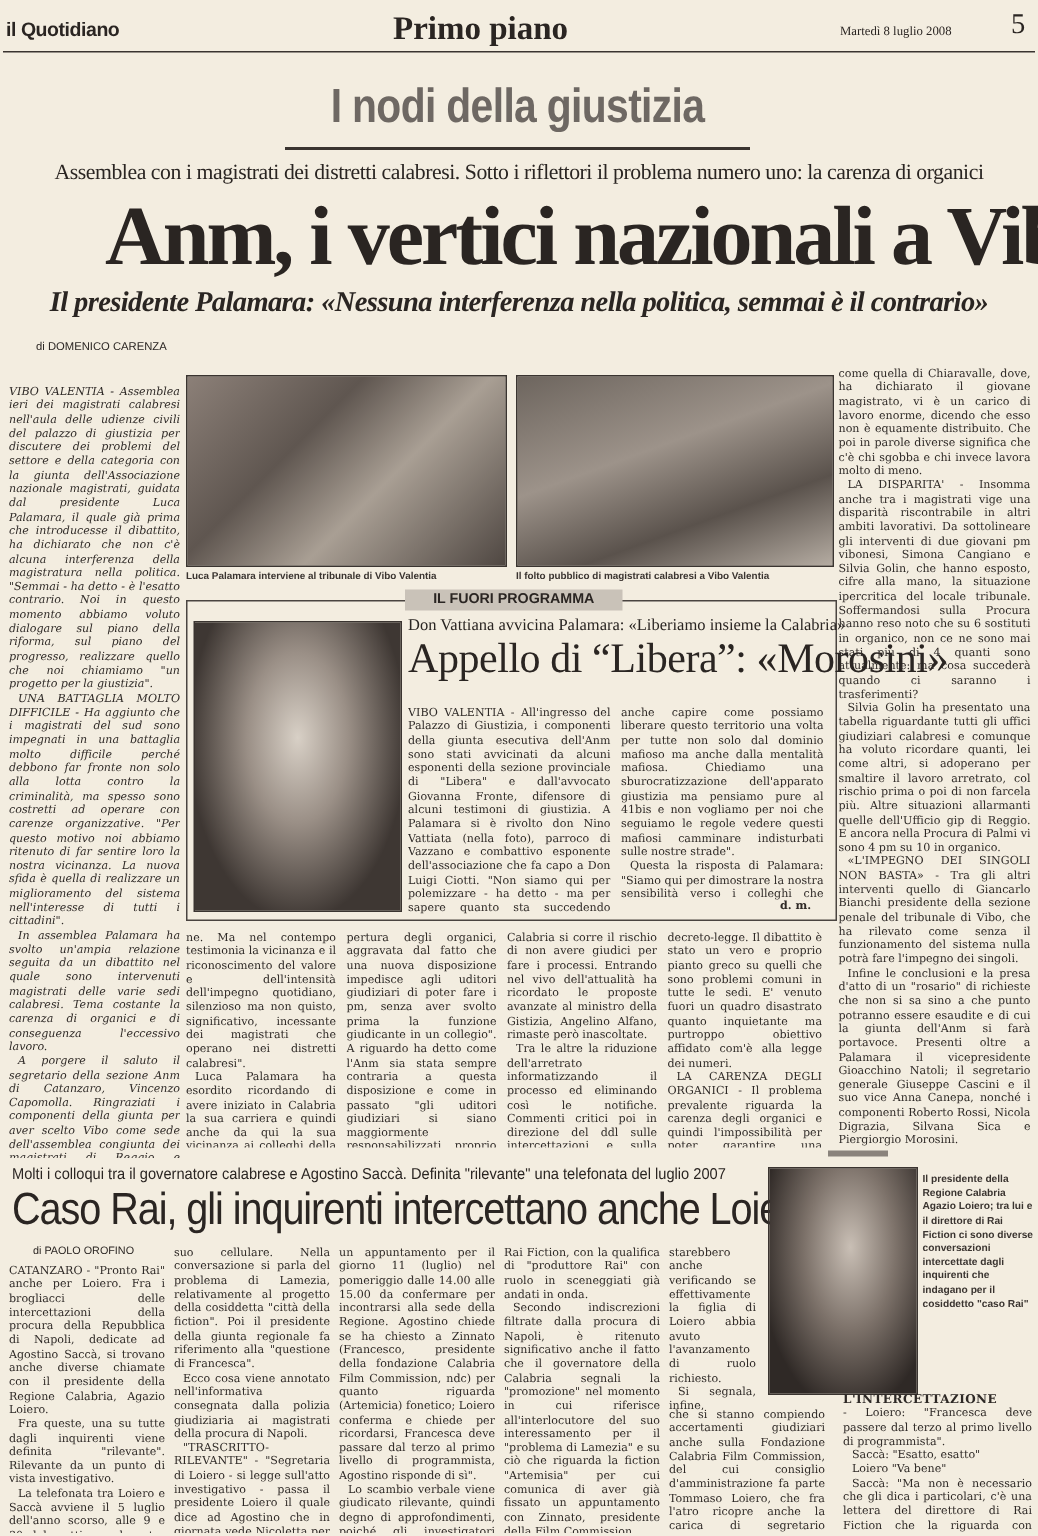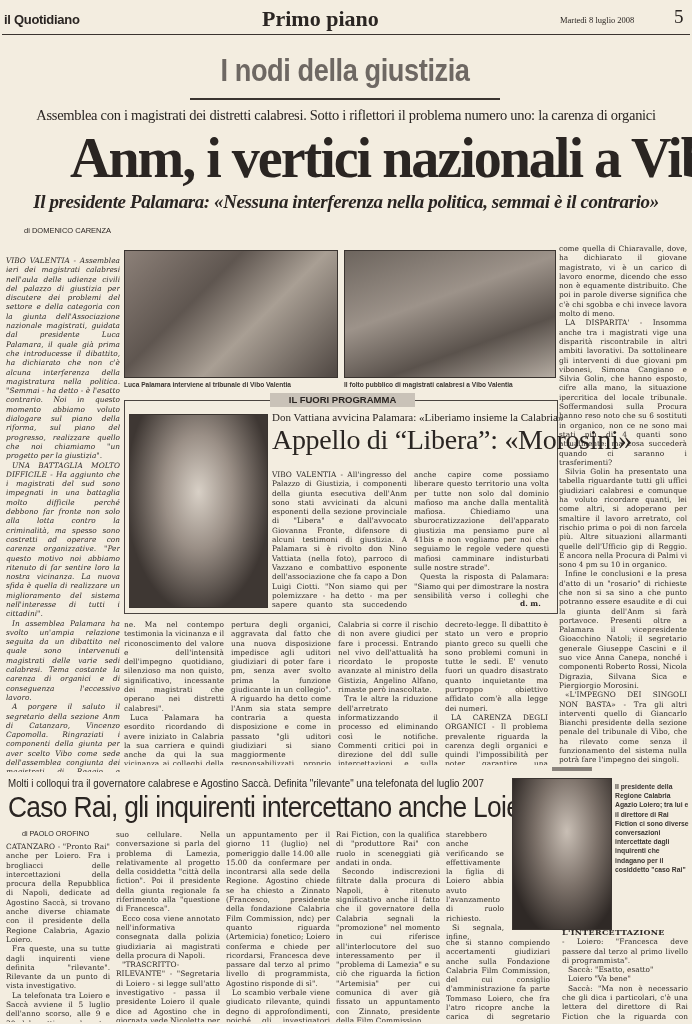--- a/index.html
+++ b/index.html
@@ -75,22 +75,22 @@
 </div>
 <div class="abs body-txt" style="left:445px;top:620px;width:103px;height:145px;overflow:hidden;">
   <p class="noind">decreto-legge. Il dibattito è stato un vero e proprio pianto greco su quelli che sono problemi comuni in tutte le sedi. E' venuto fuori un quadro disastrato quanto inquietante ma purtroppo obiettivo affidato com'è alla legge dei numeri.</p>
   <p>LA CARENZA DEGLI ORGANICI - Il problema prevalente riguarda la carenza degli organici e quindi l'impossibilità per poter garantire una giustizia celere ed efficiente. Ma hanno fatto pure capolino situazioni particolari</p>
 </div>
 
 <div class="abs body-txt" style="left:559px;top:244px;width:128px;height:520px;overflow:hidden;">
   <p class="noind">come quella di Chiaravalle, dove, ha dichiarato il giovane magistrato, vi è un carico di lavoro enorme, dicendo che esso non è equamente distribuito. Che poi in parole diverse significa che c'è chi sgobba e chi invece lavora molto di meno.</p>
   <p>LA DISPARITA' - Insomma anche tra i magistrati vige una disparità riscontrabile in altri ambiti lavorativi. Da sottolineare gli interventi di due giovani pm vibonesi, Simona Cangiano e Silvia Golin, che hanno esposto, cifre alla mano, la situazione ipercritica del locale tribunale. Soffermandosi sulla Procura hanno reso noto che su 6 sostituti in organico, non ce ne sono mai stati più di 4 quanti sono attualmente: ma cosa succederà quando ci saranno i trasferimenti?</p>
   <p>Silvia Golin ha presentato una tabella riguardante tutti gli uffici giudiziari calabresi e comunque ha voluto ricordare quanti, lei come altri, si adoperano per smaltire il lavoro arretrato, col rischio prima o poi di non farcela più. Altre situazioni allarmanti quelle dell'Ufficio gip di Reggio. E ancora nella Procura di Palmi vi sono 4 pm su 10 in organico.</p>
+  <p>«L'IMPEGNO DEI SINGOLI NON BASTA» - Tra gli altri interventi quello di Giancarlo Bianchi presidente della sezione penale del tribunale di Vibo, che ha rilevato come senza il funzionamento del sistema nulla potrà fare l'impegno dei singoli.</p>
   <p>Infine le conclusioni e la presa d'atto di un "rosario" di richieste che non si sa sino a che punto potranno essere esaudite e di cui la giunta dell'Anm si farà portavoce. Presenti oltre a Palamara il vicepresidente Gioacchino Natoli; il segretario generale Giuseppe Cascini e il suo vice Anna Canepa, nonché i componenti Roberto Rossi, Nicola Digrazia, Silvana Sica e Piergiorgio Morosini.</p>
-  <p>«L'IMPEGNO DEI SINGOLI NON BASTA» - Tra gli altri interventi quello di Giancarlo Bianchi presidente della sezione penale del tribunale di Vibo, che ha rilevato come senza il funzionamento del sistema nulla potrà fare l'impegno dei singoli.</p>
 </div>
 
 <div class="abs rule" style="left:552px;top:767px;width:40px;height:4px;background:#8a837c;"></div>
 
 <div class="abs sans" style="left:8px;top:777px;font-size:10.5px;transform:scaleX(0.93);transform-origin:left;">Molti i colloqui tra il governatore calabrese e Agostino Saccà. Definita "rilevante" una telefonata del luglio 2007</div>
 <div class="abs sans" style="left:8px;top:790px;font-size:30px;letter-spacing:-0.8px;transform:scaleX(0.88);transform-origin:left;">Caso Rai, gli inquirenti intercettano anche Loiero</div>
 <div class="abs sans" style="left:22px;top:829px;font-size:7.2px;">di PAOLO OROFINO</div>
 
 <div class="abs body-txt" style="left:6px;top:842px;width:104px;height:180px;overflow:hidden;">
   <p class="noind">CATANZARO - "Pronto Rai" anche per Loiero. Fra i brogliacci delle intercettazioni della procura della Repubblica di Napoli, dedicate ad Agostino Saccà, si trovano anche diverse chiamate con il presidente della Regione Calabria, Agazio Loiero.</p>

